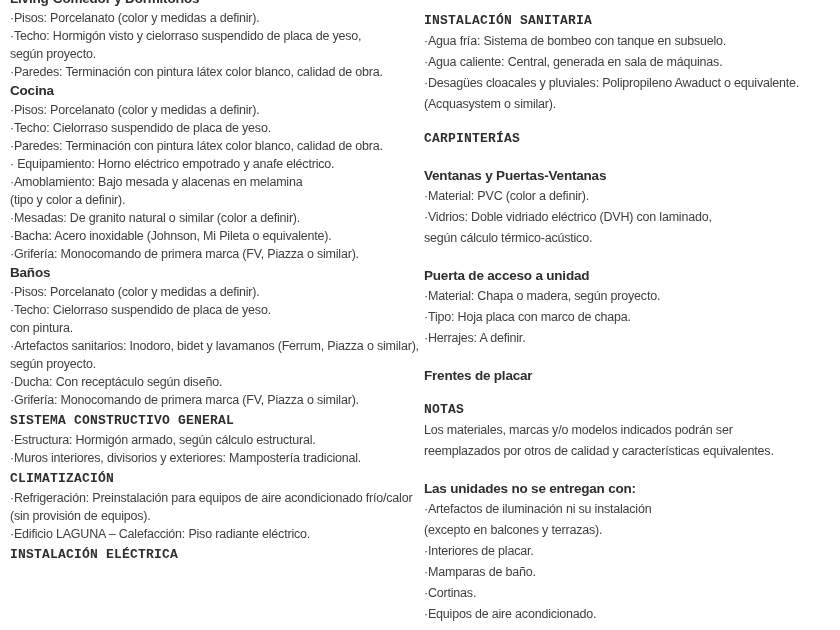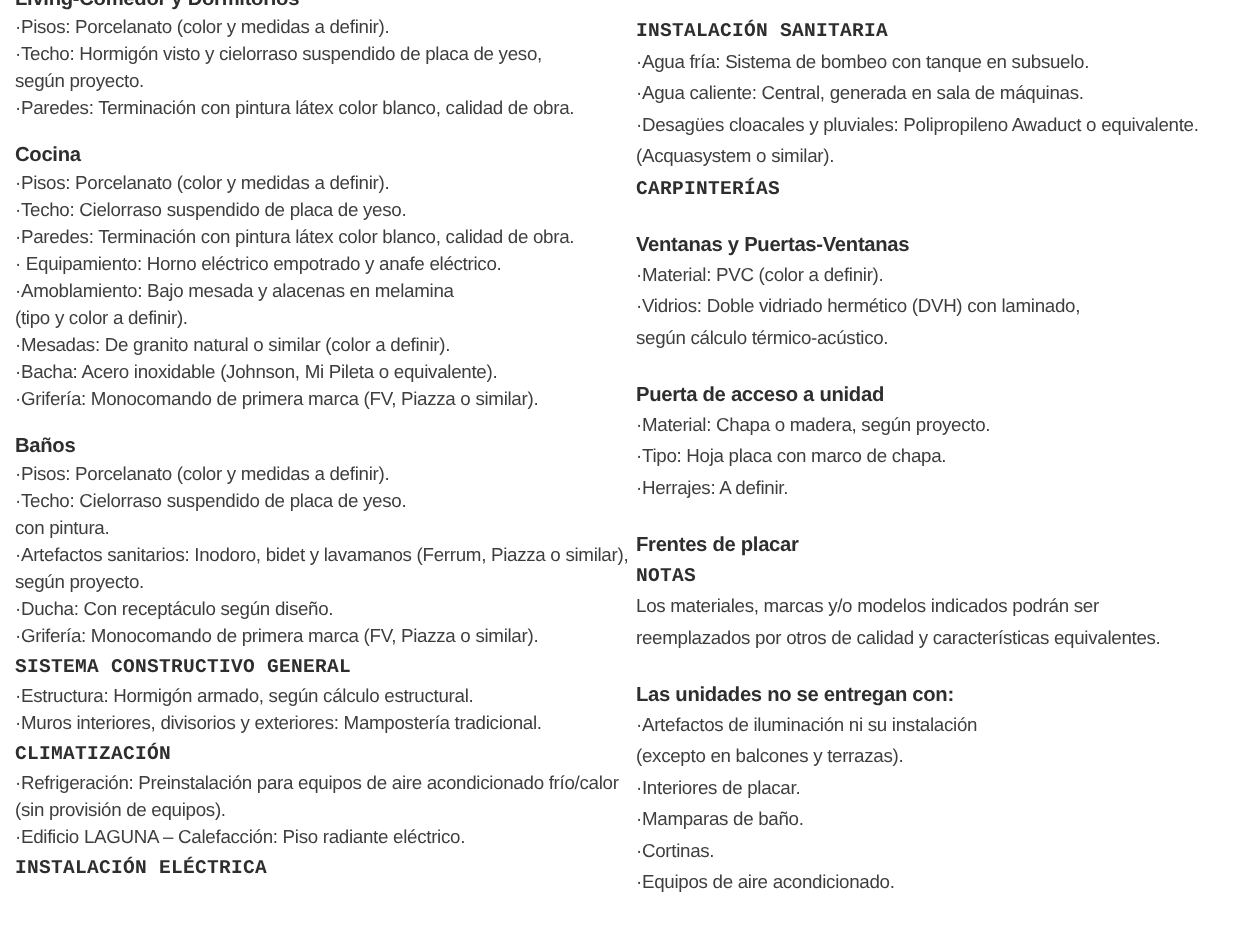--- a/index.html
+++ b/index.html
@@ -37,31 +37,31 @@
     letter-spacing: -0.2px;
   }
   .col-left .line { line-height: 18px; }
   .col-right .line { line-height: 21px; }
   .h-sub {
     font-size: 13.5px;
     font-weight: 700;
     color: #2e2e2e;
     letter-spacing: -0.2px;
   }
-  .col-left .h-sub { line-height: 20px; margin-top: 12px; }
+  .col-left .h-sub { line-height: 20px; margin-top: 0; }
   .col-right .h-sub { line-height: 21px; margin-top: 16px; }
   .h-caps {
     font-size: 13px;
     font-weight: 700;
     color: #2e2e2e;
     letter-spacing: 0.2px;
     font-family: Liberation Mono, monospace;
   }
   .col-left .h-caps { line-height: 20px; margin-top: 2px; }
-  .col-right .h-caps { line-height: 21px; }
+  .col-right .h-caps { line-height: 21px; margin-top: 13px; }
   .col .block:first-child { margin-top: 0; }
 </style>
 </head>
 <body>
 
 <div class="page">
   <div class="col col-left">
       <div class="block h-sub">Living-Comedor y Dormitorios</div>
       <div class="block line">·Pisos: Porcelanato (color y medidas a definir).</div>
       <div class="block line">·Techo: Hormigón visto y cielorraso suspendido de placa de yeso,</div>
@@ -96,21 +96,21 @@
     </div>
   <div class="col col-right">
       <div class="block h-caps">INSTALACIÓN SANITARIA</div>
       <div class="block line">·Agua fría: Sistema de bombeo con tanque en subsuelo.</div>
       <div class="block line">·Agua caliente: Central, generada en sala de máquinas.</div>
       <div class="block line">·Desagües cloacales y pluviales: Polipropileno Awaduct o equivalente.</div>
       <div class="block line">(Acquasystem o similar).</div>
       <div class="block h-caps">CARPINTERÍAS</div>
       <div class="block h-sub">Ventanas y Puertas-Ventanas</div>
       <div class="block line">·Material: PVC (color a definir).</div>
-      <div class="block line">·Vidrios: Doble vidriado hermético (DVH) con laminado,</div>
+      <div class="block line">·Vidrios: Doble vidriado eléctrico (DVH) con laminado,</div>
       <div class="block line">según cálculo térmico-acústico.</div>
       <div class="block h-sub">Puerta de acceso a unidad</div>
       <div class="block line">·Material: Chapa o madera, según proyecto.</div>
       <div class="block line">·Tipo: Hoja placa con marco de chapa.</div>
       <div class="block line">·Herrajes: A definir.</div>
       <div class="block h-sub">Frentes de placar</div>
       <div class="block h-caps">NOTAS</div>
       <div class="block line">Los materiales, marcas y/o modelos indicados podrán ser</div>
       <div class="block line">reemplazados por otros de calidad y características equivalentes.</div>
       <div class="block h-sub">Las unidades no se entregan con:</div>

